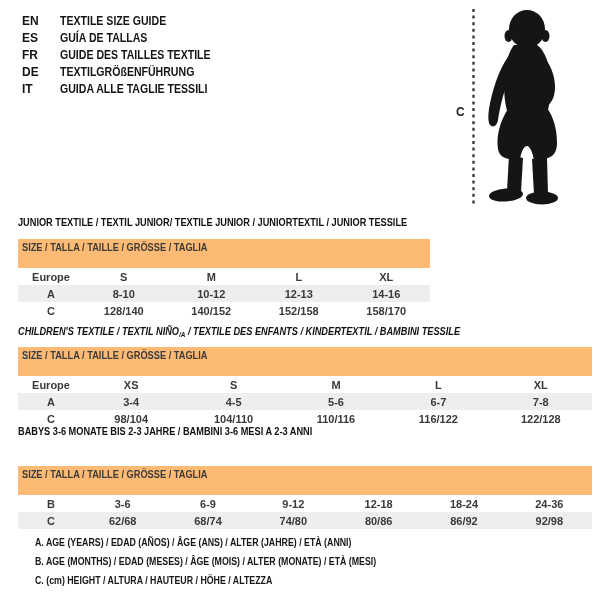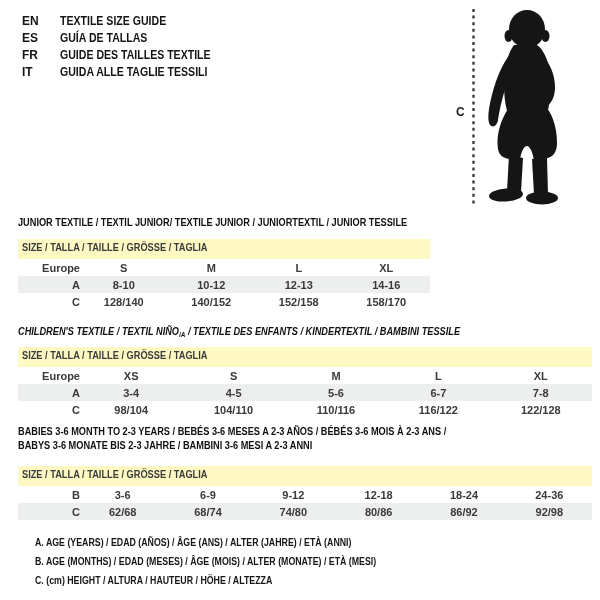--- a/index.html
+++ b/index.html
@@ -19,24 +19,24 @@
 
   
   .dash-line{position:absolute;left:471px;top:9px;}
   .c-label{position:absolute;left:456px;top:105px;font-weight:bold;font-size:12px;color:#222;}
   .baby{position:absolute;left:484px;top:9px;}
 
   
   .sec-title{position:absolute;left:18px;color:#101010;font-weight:bold;font-size:11.5px;line-height:14px;}
   .sub{font-size:8px;vertical-align:-2px;}
   .size-table{position:absolute;left:18px;}
-  .size-bar{background:#fef9c3;height:20px;line-height:16px;color:#3b3b3b;font-weight:bold;font-size:11px;padding-left:4px;}
+  .size-bar{background:#fdba74;height:29px;line-height:16px;color:#3b3b3b;font-weight:bold;font-size:11px;padding-left:4px;}
   table{border-collapse:collapse;table-layout:fixed;width:100%;}
   td{height:17px;padding:0;font-weight:bold;font-size:11px;color:#3a3a3a;text-align:center;vertical-align:middle;overflow:hidden;}
-  td.rowlabel{text-align:right;padding-left:4px;}
+  td.rowlabel{text-align:center;padding-left:4px;}
   tr.alt{background:#edeeee;}
 
   
   .legend{position:absolute;left:22px;top:533px;color:#161616;font-weight:bold;font-size:11px;margin-left:13px;}
   .legend-line{height:19px;line-height:19px;}
 </style>
 </head>
 <body>
 
 <div class="canvas">
@@ -46,20 +46,24 @@
       <span class="lang-code">EN</span>
       <span class="cond88">TEXTILE SIZE GUIDE</span>
     </div>
     <div class="lang-row">
       <span class="lang-code">ES</span>
       <span class="cond88">GUÍA DE TALLAS</span>
     </div>
     <div class="lang-row">
       <span class="lang-code">FR</span>
       <span class="cond88">GUIDE DES TAILLES TEXTILE</span>
+    </div>
+    <div class="lang-row">
+      <span class="lang-code">DE</span>
+      <span class="cond88">TEXTILGRÖßENFÜHRUNG</span>
     </div>
     <div class="lang-row">
       <span class="lang-code">IT</span>
       <span class="cond88">GUIDA ALLE TAGLIE TESSILI</span>
     </div>
   </div>
 
   <svg class="dash-line" width="5" height="197" viewBox="0 0 5 197">
     <line x1="2.5" y1="0" x2="2.5" y2="197" stroke="#3a3a3a" stroke-width="2.4" stroke-dasharray="3 3.6"></line>
   </svg>
@@ -161,21 +165,20 @@
         <td>104/110</td>
         <td>110/116</td>
         <td>116/122</td>
         <td>122/128</td>
       </tr>
     </tbody>
       </table>
   </div>
 
   <div class="sec-title" style="top:424px;">
-    <div><span class="cond">BABIES 3-6 MONTH TO 2-3 YEARS / BEBÉS 3-6 MESES A 2-3 AÑOS / BÉBÉS 3-6 MOIS À 2-3 ANS /</span></div>
     <div><span class="cond">BABYS 3-6 MONATE BIS 2-3 JAHRE / BAMBINI 3-6 MESI A 2-3 ANNI</span></div>
   </div>
   <div class="size-table" style="top:466px;width:574px;">
     <div class="size-bar">
       <span class="cond" style="transform:scaleX(0.84);">SIZE / TALLA / TAILLE / GRÖSSE / TAGLIA</span>
     </div>
     <table>
       <colgroup>
           <col style="width:62px">
           <col>

